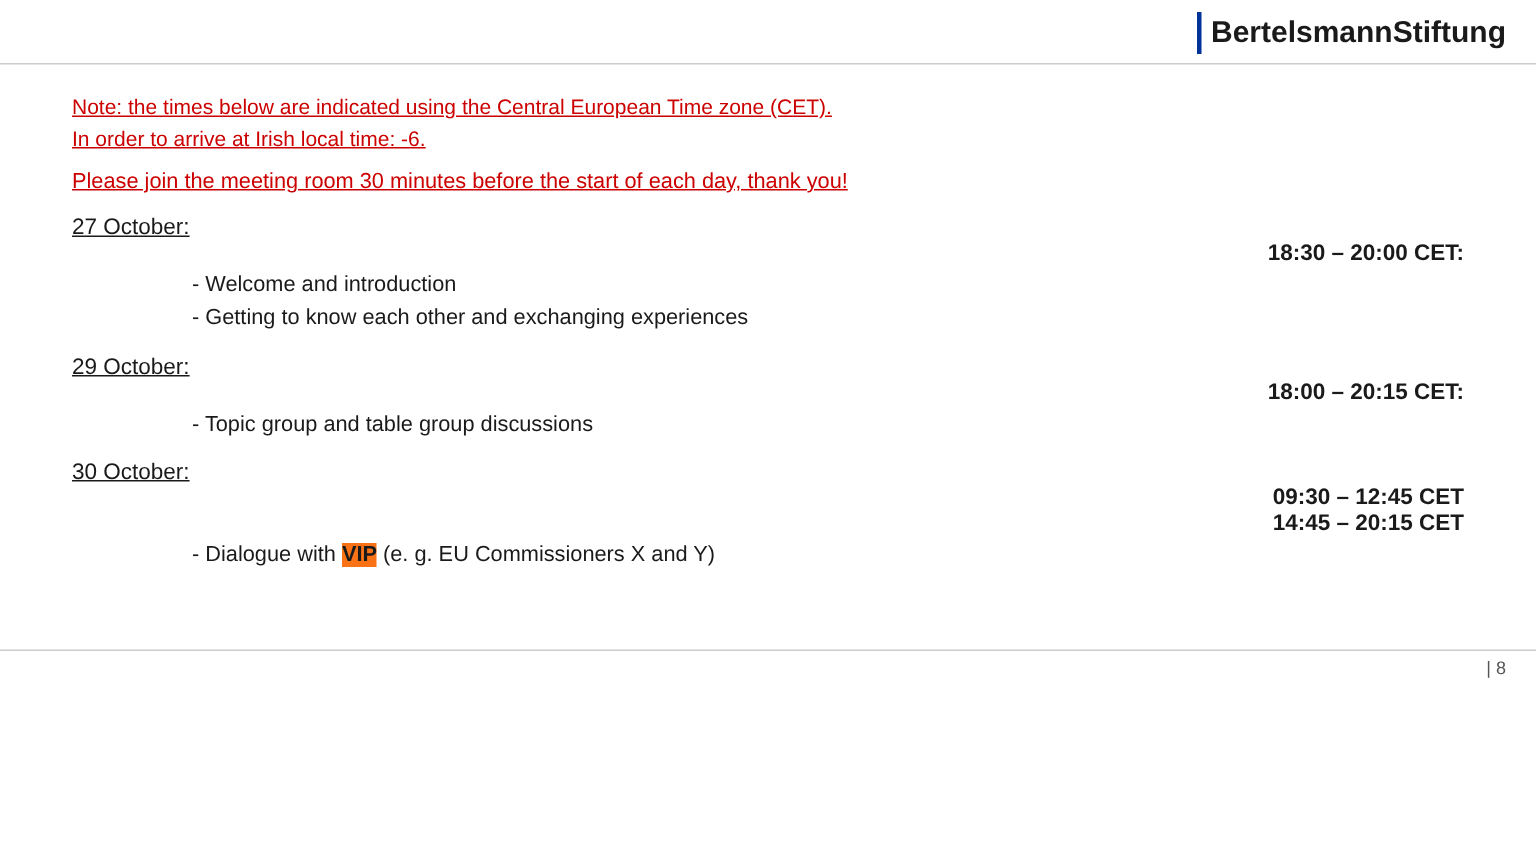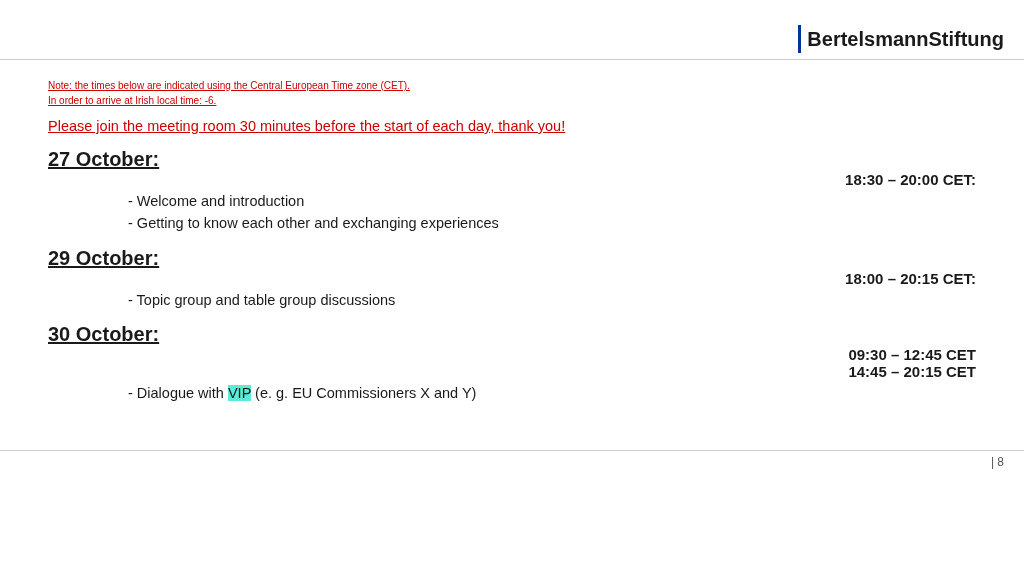--- a/index.html
+++ b/index.html
@@ -16,21 +16,20 @@
       font-size: 15px;
       color: #1a1a1a;
       overflow: hidden;
     }
 
     .page-wrapper {
       width: 1024px;
       height: 456px;
       position: relative;
       padding: 0;
-      margin-top: 17px;
     }
 
     
     .top-bar {
       display: flex;
       justify-content: flex-end;
       align-items: center;
       padding: 8px 20px 6px 20px;
       border-bottom: 1px solid #cccccc;
     }
@@ -62,21 +61,21 @@
     }
 
     
     .notes-section {
       margin-bottom: 14px;
     }
 
     .note-line {
       color: #cc0000;
       text-decoration: underline;
-      font-size: 10px;
+      font-size: 14px;
       line-height: 1.5;
       display: block;
     }
 
     .join-notice {
       color: #cc0000;
       text-decoration: underline;
       font-size: 14.5px;
       margin-top: 10px;
       display: block;
@@ -85,44 +84,44 @@
     
     .schedule {
       margin-top: 10px;
     }
 
     .day-block {
       margin-bottom: 12px;
     }
 
     .day-title {
-      font-weight: bold;
-      font-size: 20px;
+      font-weight: normal;
+      font-size: 15px;
       text-decoration: underline;
     }
 
     .time-block {
       font-weight: bold;
       font-size: 15px;
       text-align: right;
     }
 
     .agenda-items {
       margin-left: 80px;
       margin-top: 2px;
     }
 
     .agenda-item {
       font-size: 14.5px;
       line-height: 1.55;
     }
 
     .highlight-vip {
-      background-color: #5eead4;
-      font-weight: normal;
+      background-color: #f97316;
+      font-weight: bold;
     }
 
     
     .bottom-bar {
       position: absolute;
       bottom: 0;
       left: 0;
       right: 0;
       border-top: 1px solid #cccccc;
       display: flex;

